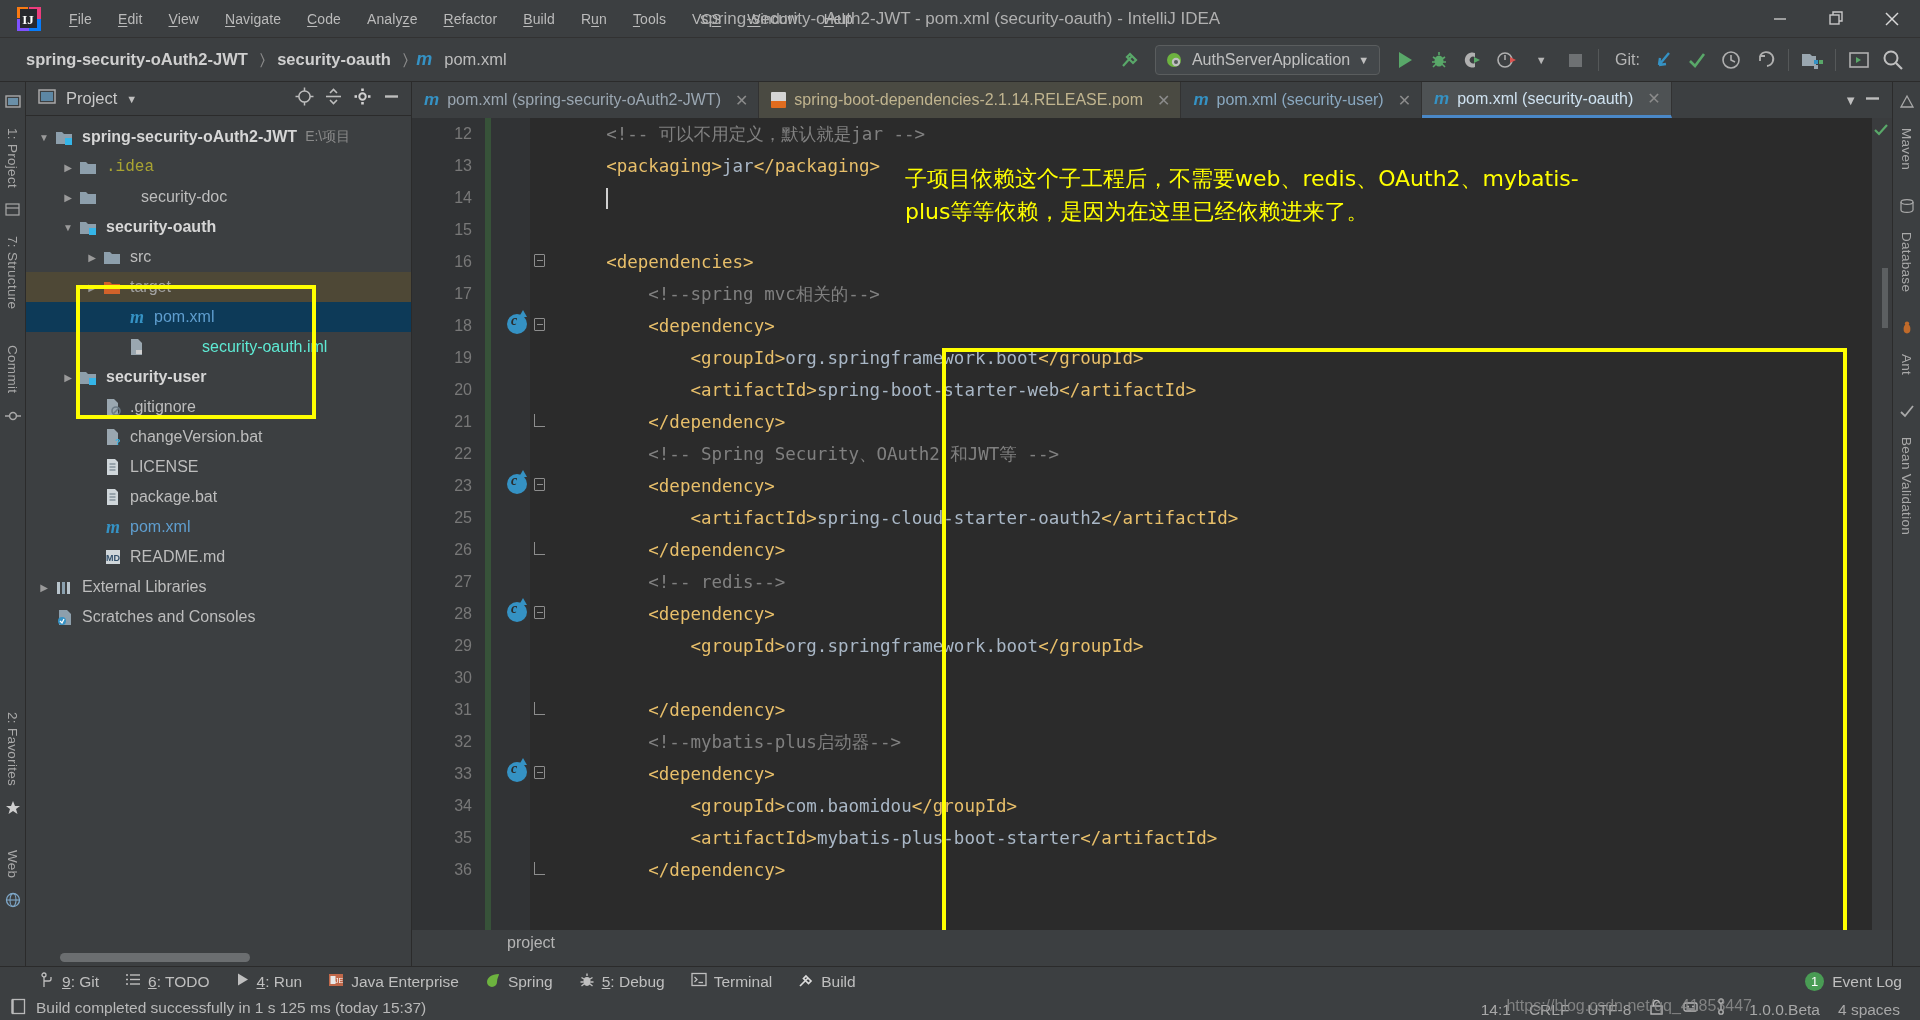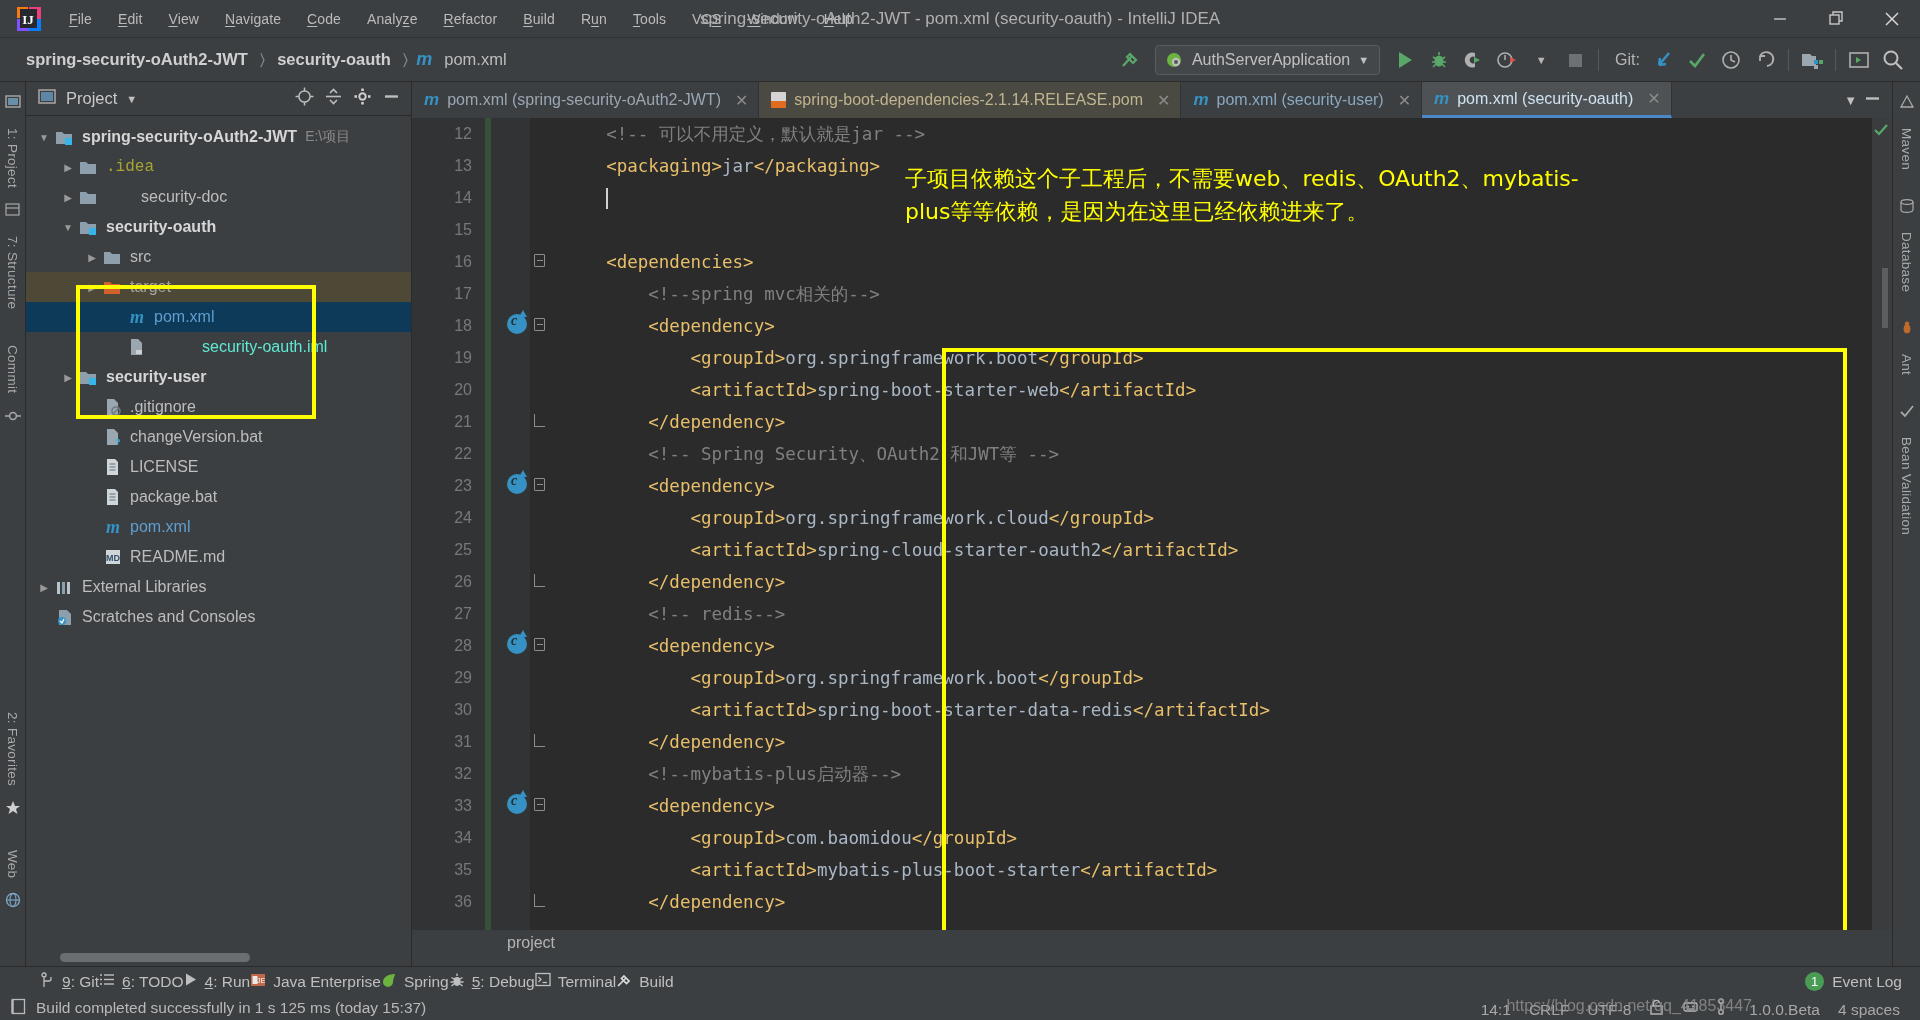--- a/index.html
+++ b/index.html
@@ -212,21 +212,21 @@
   .editor-crumb {
     position: absolute; left: 412px; top: 930px; width: 1480px; height: 26px;
     background: #3c3f41; display: flex; align-items: center; padding-left: 95px;
     font-size: 16px; color: #b4b4b4;
   }
 
   
   .tool-bar {
     position: absolute; left: 0; top: 966px; width: 1920px; height: 30px;
     background: #3c3f41; border-top: 1px solid #2b2b2b;
-    display: flex; align-items: center; padding-left: 40px; 
+    display: flex; align-items: center; padding-left: 40px; gap: 26px;
   }
   .tool-btn { display: flex; align-items: center; gap: 7px; font-size: 15.5px; color: #bfbfbf; white-space: nowrap;}
   .tool-btn u { text-decoration: underline; }
   .tool-right { margin-left: auto; display: flex; align-items: center; gap: 8px; padding-right: 18px;}
   .badge-green {
     width: 19px; height: 19px; border-radius: 50%; background: #499c54; color: #fff;
     font-size: 13px; display: flex; align-items: center; justify-content: center;
   }
 
   
@@ -728,27 +728,26 @@
         <div class="line"><span class="ln">14</span><span class="code">    <span class="caret"></span></span></div>
         <div class="line"><span class="ln">15</span><span class="code"></span></div>
         <div class="line"><span class="ln">16</span><span class="fold"><span class="fold-box minus"></span></span><span class="code"><span class="tag">    &lt;dependencies&gt;</span></span></div>
         <div class="line"><span class="ln">17</span><span class="code"><span class="cmt">        &lt;!--spring mvc相关的--&gt;</span></span></div>
         <div class="line"><span class="ln">18</span><span class="marker"><span class="bp-icon"><span class="bp-arrow"></span></span></span><span class="fold"><span class="fold-box minus"></span></span><span class="code"><span class="tag">        &lt;dependency&gt;</span></span></div>
         <div class="line"><span class="ln">19</span><span class="code"><span class="tag">            &lt;groupId&gt;</span><span class="val">org.springframework.boot</span><span class="tag">&lt;/groupId&gt;</span></span></div>
         <div class="line"><span class="ln">20</span><span class="code"><span class="tag">            &lt;artifactId&gt;</span><span class="val">spring-boot-starter-web</span><span class="tag">&lt;/artifactId&gt;</span></span></div>
         <div class="line"><span class="ln">21</span><span class="fold"><span class="fold-end"></span></span><span class="code"><span class="tag">        &lt;/dependency&gt;</span></span></div>
         <div class="line"><span class="ln">22</span><span class="code"><span class="cmt">        &lt;!-- Spring Security、OAuth2 和JWT等 --&gt;</span></span></div>
         <div class="line"><span class="ln">23</span><span class="marker"><span class="bp-icon"><span class="bp-arrow"></span></span></span><span class="fold"><span class="fold-box minus"></span></span><span class="code"><span class="tag">        &lt;dependency&gt;</span></span></div>
-        <div class="line"><span class="ln">24</span><span class="code"><span class="tag">            &lt;groupId&gt;</span><span class="val">org.springframework.cloud</span><span class="tag">&lt;/groupId&gt;</span></span></div>
         <div class="line"><span class="ln">25</span><span class="code"><span class="tag">            &lt;artifactId&gt;</span><span class="val">spring-cloud-starter-oauth2</span><span class="tag">&lt;/artifactId&gt;</span></span></div>
         <div class="line"><span class="ln">26</span><span class="fold"><span class="fold-end"></span></span><span class="code"><span class="tag">        &lt;/dependency&gt;</span></span></div>
         <div class="line"><span class="ln">27</span><span class="code"><span class="cmt">        &lt;!-- redis--&gt;</span></span></div>
         <div class="line"><span class="ln">28</span><span class="marker"><span class="bp-icon"><span class="bp-arrow"></span></span></span><span class="fold"><span class="fold-box minus"></span></span><span class="code"><span class="tag">        &lt;dependency&gt;</span></span></div>
         <div class="line"><span class="ln">29</span><span class="code"><span class="tag">            &lt;groupId&gt;</span><span class="val">org.springframework.boot</span><span class="tag">&lt;/groupId&gt;</span></span></div>
-        <div class="line"><span class="ln">30</span><span class="code"><span class="tag">            &lt;artifactId&gt;</span><span class="val">spring-boot-starter-data-redis</span><span class="tag">&lt;/artifactId&gt;</span></span></div>
+        <div class="line"><span class="ln">30</span></div>
         <div class="line"><span class="ln">31</span><span class="fold"><span class="fold-end"></span></span><span class="code"><span class="tag">        &lt;/dependency&gt;</span></span></div>
         <div class="line"><span class="ln">32</span><span class="code"><span class="cmt">        &lt;!--mybatis-plus启动器--&gt;</span></span></div>
         <div class="line"><span class="ln">33</span><span class="marker"><span class="bp-icon"><span class="bp-arrow"></span></span></span><span class="fold"><span class="fold-box minus"></span></span><span class="code"><span class="tag">        &lt;dependency&gt;</span></span></div>
         <div class="line"><span class="ln">34</span><span class="code"><span class="tag">            &lt;groupId&gt;</span><span class="val">com.baomidou</span><span class="tag">&lt;/groupId&gt;</span></span></div>
         <div class="line"><span class="ln">35</span><span class="code"><span class="tag">            &lt;artifactId&gt;</span><span class="val">mybatis-plus-boot-starter</span><span class="tag">&lt;/artifactId&gt;</span></span></div>
         <div class="line"><span class="ln">36</span><span class="fold"><span class="fold-end"></span></span><span class="code"><span class="tag">        &lt;/dependency&gt;</span></span></div>
       </div>
     <div class="err-stripe">
       <div class="err-stripe-thumb"></div>
     </div>

